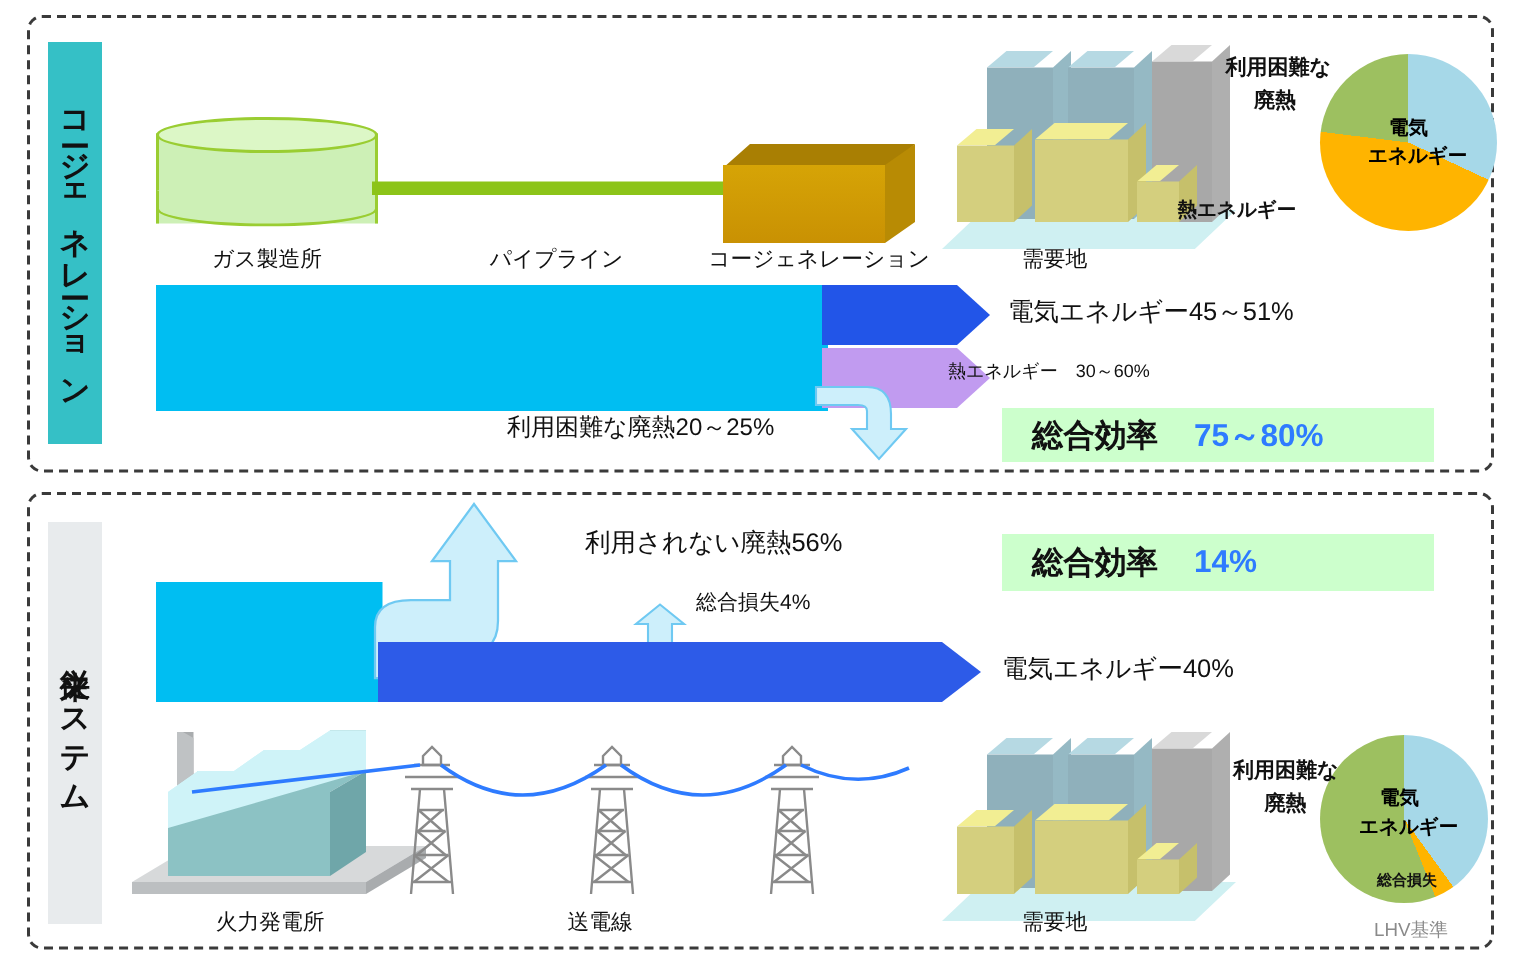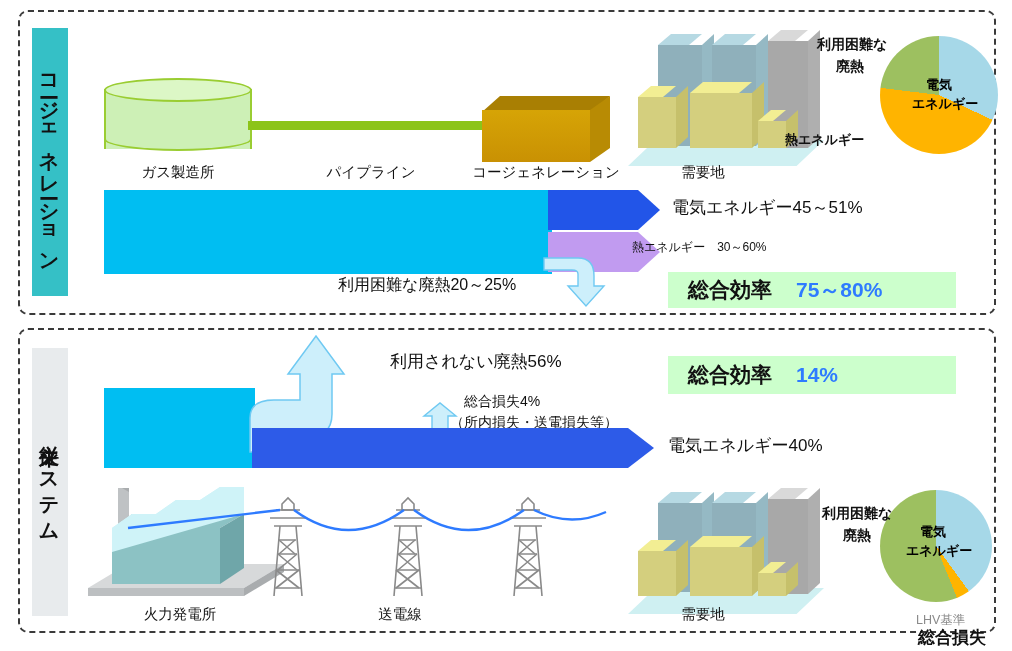--- a/index.html
+++ b/index.html
@@ -249,21 +249,20 @@
     <path d="M2,118 L2,84 Q2,66 26,66 L52,66 L52,40 L40,40 L68,2 L96,40 L84,40 L84,80 Q84,104 56,104 L34,104 L34,118 Z" fill="#CDEFFB" stroke="#6FC9F2" stroke-width="1.5"></path>
   </svg>
 
   <div class="txt" style="left:366px; top:350px; font-size:17px;margin-left:24px;">利用されない廃熱56%</div>
 
   <svg style="position:absolute; left:404px; top:402px; width:66px; height:50px;" viewBox="0 0 66 50">
     <path d="M2,48 L2,38 Q2,30 16,30 L28,30 L28,14 L20,14 L36,1 L52,14 L44,14 L44,36 Q44,46 28,46 L18,46 L18,48 Z" fill="#CDEFFB" stroke="#6FC9F2" stroke-width="1.4"></path>
   </svg>
 
   <div class="txt small" style="left:464px; top:393px; font-size:14px;">総合損失4%</div>
-  <div class="txt small" style="left:450px; top:414px; font-size:14px;">（所内損失・送電損失等）</div>
 
   <div class="bar-dark arrow" style="left:252px; top:428px; width:402px; height:40px;"></div>
 
   <div class="txt" style="left:668px; top:434px; font-size:17px;">電気エネルギー40%</div>
 
   <div class="effbox" style="left:668px; top:356px; width:288px; height:38px;">
     <span class="lab">総合効率</span>
     <span class="val">14%</span>
   </div>
 
@@ -350,17 +349,17 @@
     </div>
   </div>
   <div class="caption" style="left:628px; top:605px; width:150px;">需要地</div>
 
   <div class="pie" style="left:880px; top:490px; width:112px; height:112px;
        background: conic-gradient(from 0deg, #A6D8E8 0deg 144deg, #FFB400 144deg 158deg, #9DC060 158deg 360deg);"></div>
   <div class="txt" style="left:822px; top:505px; font-weight:bold; font-size:14px;">利用困難な</div>
   <div class="txt" style="left:843px; top:527px; font-weight:bold; font-size:14px;">廃熱</div>
   <div class="txt" style="left:920px; top:523px; font-weight:bold; font-size:13px; color:#000;">電気</div>
   <div class="txt" style="left:906px; top:542px; font-weight:bold; font-size:13px; color:#000;">エネルギー</div>
-  <div class="txt" style="left:918px; top:626px; font-weight:bold; font-size:17px;">総合損失</div>
+  <div class="txt" style="left:918px; top:580px; font-weight:bold; font-size:10px;">総合損失</div>
 
   <div class="note" style="left:916px; top:612px;">LHV基準</div>
 
 </div>
 
 </body></html>

